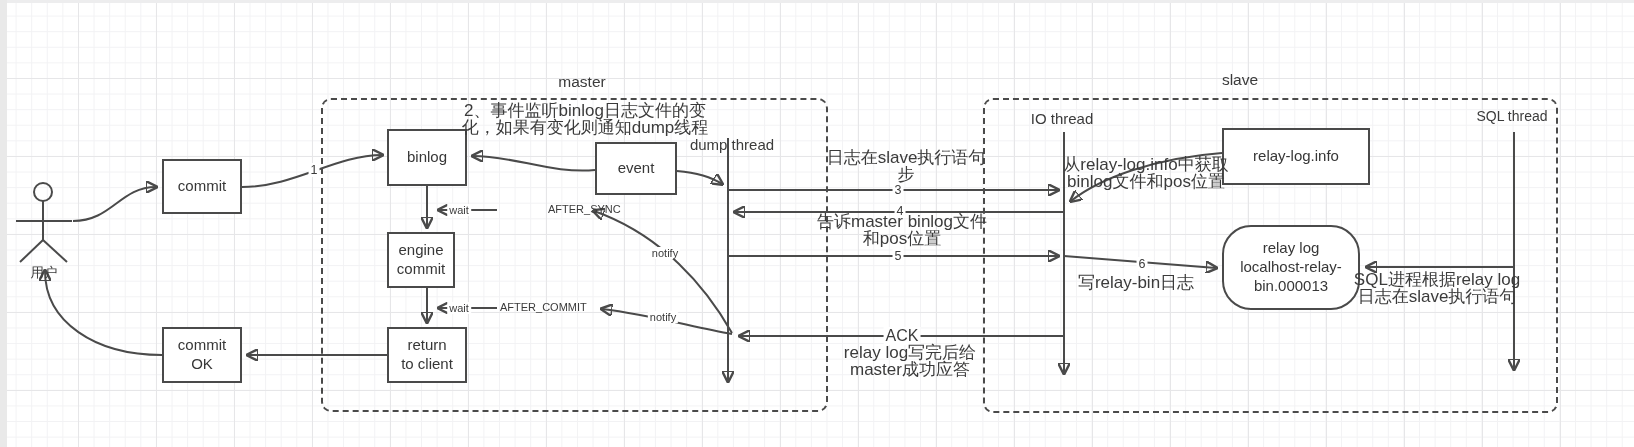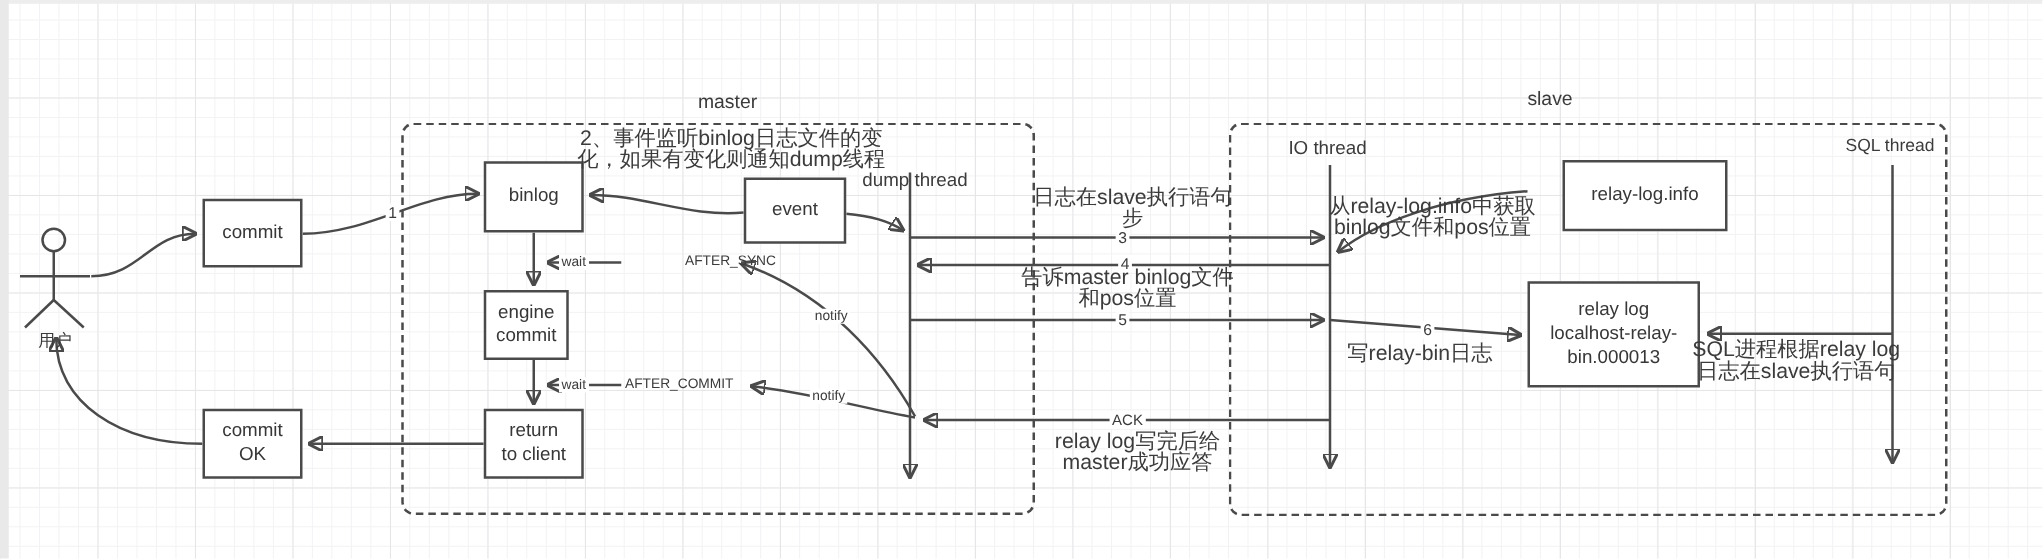--- a/index.html
+++ b/index.html
@@ -21,21 +21,21 @@
   .box{
     position:absolute;background:#fff;border:2px solid #4a4a4a;box-sizing:border-box;
     display:flex;align-items:center;justify-content:center;text-align:center;
     font-size:15px;line-height:1.25;white-space:pre-line;color:#373737;
   }
   .container{position:absolute;border:2px dashed #4a4a4a;border-radius:10px;box-sizing:border-box;}
   .lbl{position:absolute;white-space:pre-line;color:#3b3b3b;}
   .center{transform:translateX(-50%);text-align:center;}
   .onl{background:#fff;padding:0 2px;transform:translate(-50%,-50%);}
   .anno{font-size:17px;line-height:16.5px;}
-  .t15{font-size:15px;} .t14{font-size:14px;} .t11{font-size:11px;} .t12{font-size:12.5px;} .t10{font-size:12px;}
+  .t15{font-size:15px;} .t14{font-size:14px;} .t11{font-size:11px;} .t12{font-size:12.5px;} .t10{font-size:16px;}
   .title{font-size:15.5px;}
 </style>
 </head>
 <body>
 
 <div class="canvas">
   <div class="edge-top"></div>
   <div class="edge-left"></div>
 
   <div class="container" style="left:321px;top:98px;width:507px;height:314px;"></div>
@@ -97,22 +97,22 @@
 
   <div class="box" style="left:162px;top:159px;width:80px;height:55px;">commit</div>
   <div class="box" style="left:162px;top:327px;width:80px;height:56px;">commit
 OK</div>
   <div class="box" style="left:387px;top:129px;width:80px;height:57px;">binlog</div>
   <div class="box" style="left:387px;top:232px;width:68px;height:56px;">engine
 commit</div>
   <div class="box" style="left:387px;top:327px;width:80px;height:56px;">return
 to client</div>
   <div class="box" style="left:595px;top:142px;width:82px;height:53px;">event</div>
-  <div class="box" style="left:1250px;top:128px;width:132px;height:57px;">relay-log.info</div>
-  <div class="box" style="left:1222px;top:225px;width:138px;height:85px;">relay log
+  <div class="box" style="left:1222px;top:128px;width:148px;height:57px;">relay-log.info</div>
+  <div class="box" style="left:1222px;top:225px;width:138px;height:85px;border-radius:29px;">relay log
 localhost-relay-
 bin.000013</div>
 
   <div class="lbl onl t12" style="left:314px;top:170px;">1</div>
   <div class="lbl onl t12" style="left:898px;top:190px;">3</div>
   <div class="lbl onl t12" style="left:900px;top:211px;">4</div>
   <div class="lbl onl t12" style="left:898px;top:256px;">5</div>
   <div class="lbl onl t12" style="left:1142px;top:264px;">6</div>
   <div class="lbl onl t10" style="left:902px;top:336px;">ACK</div>
 

